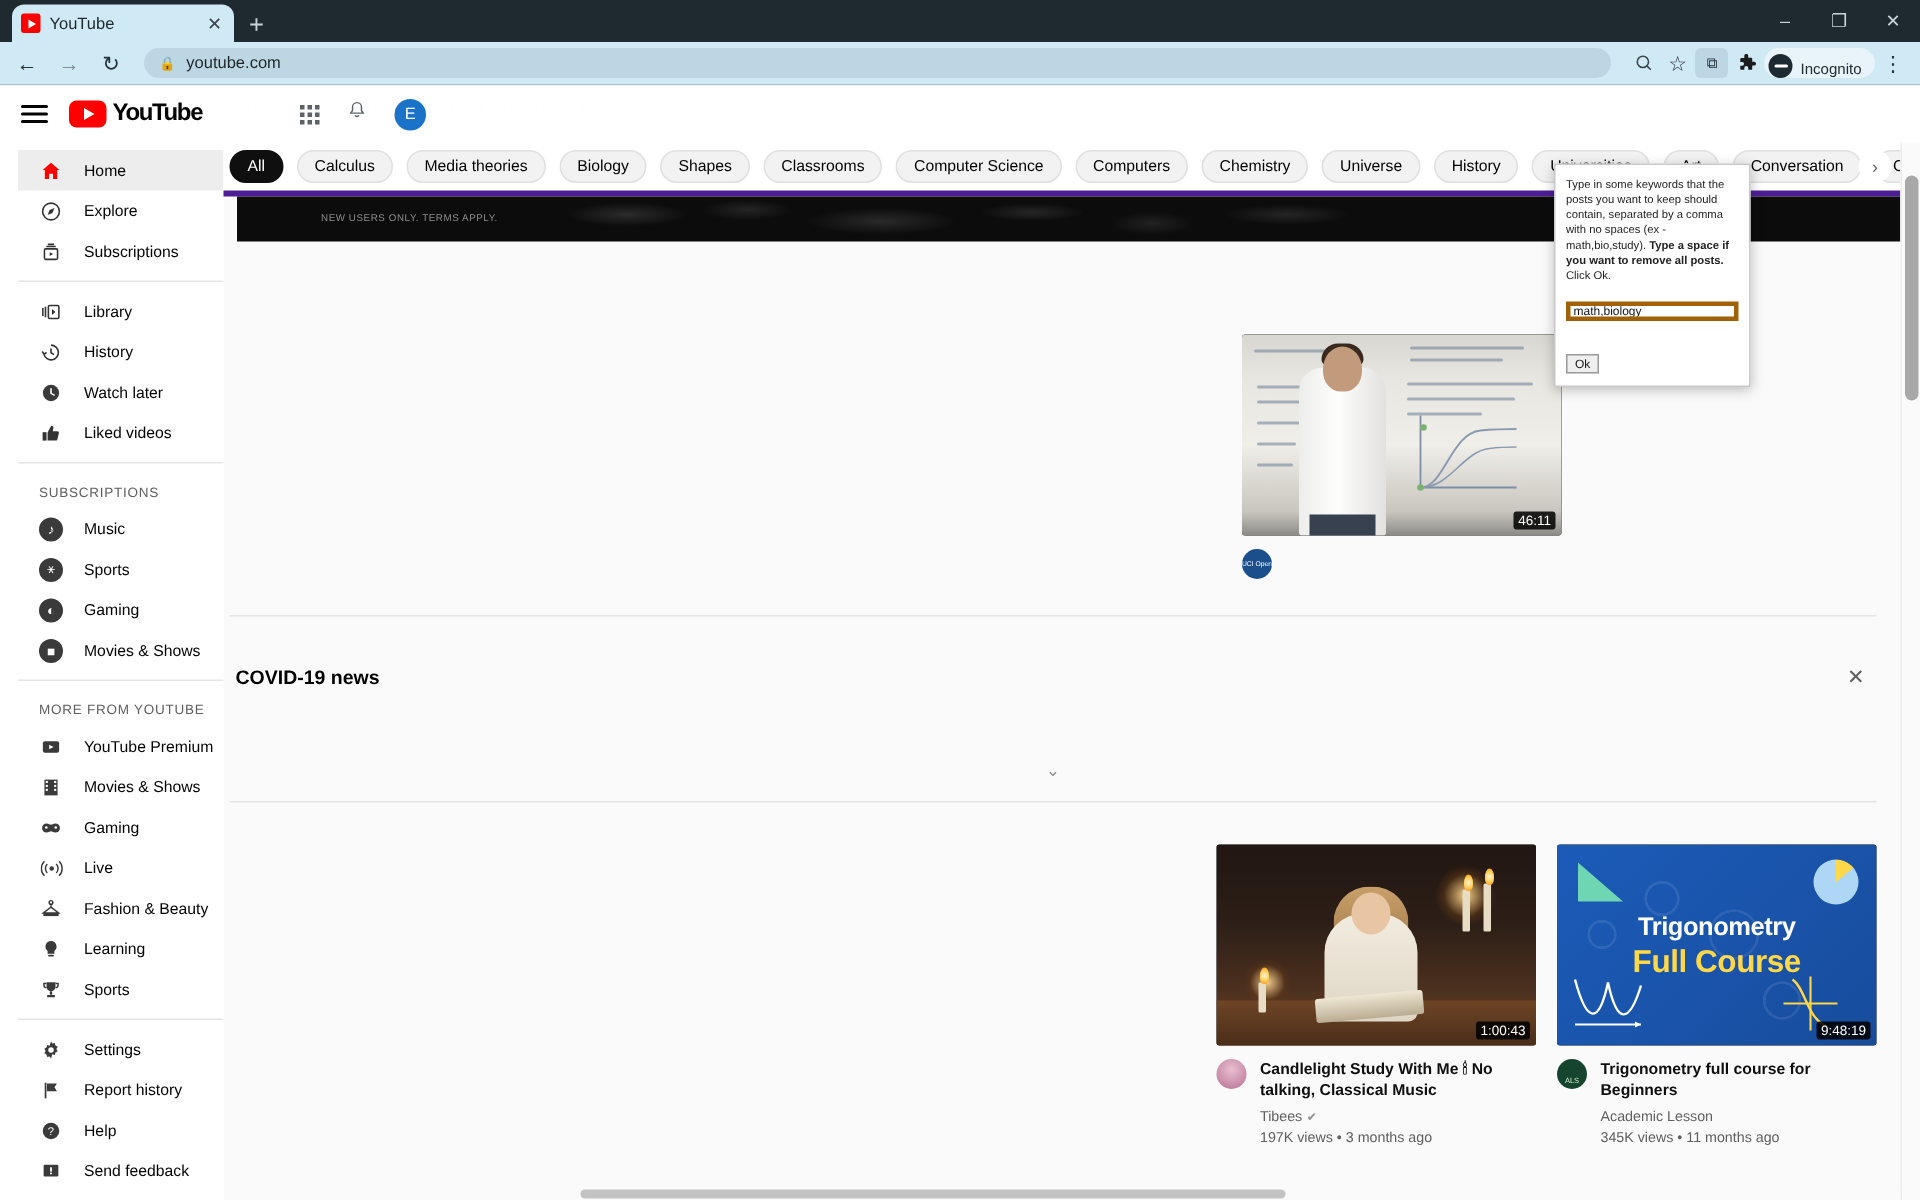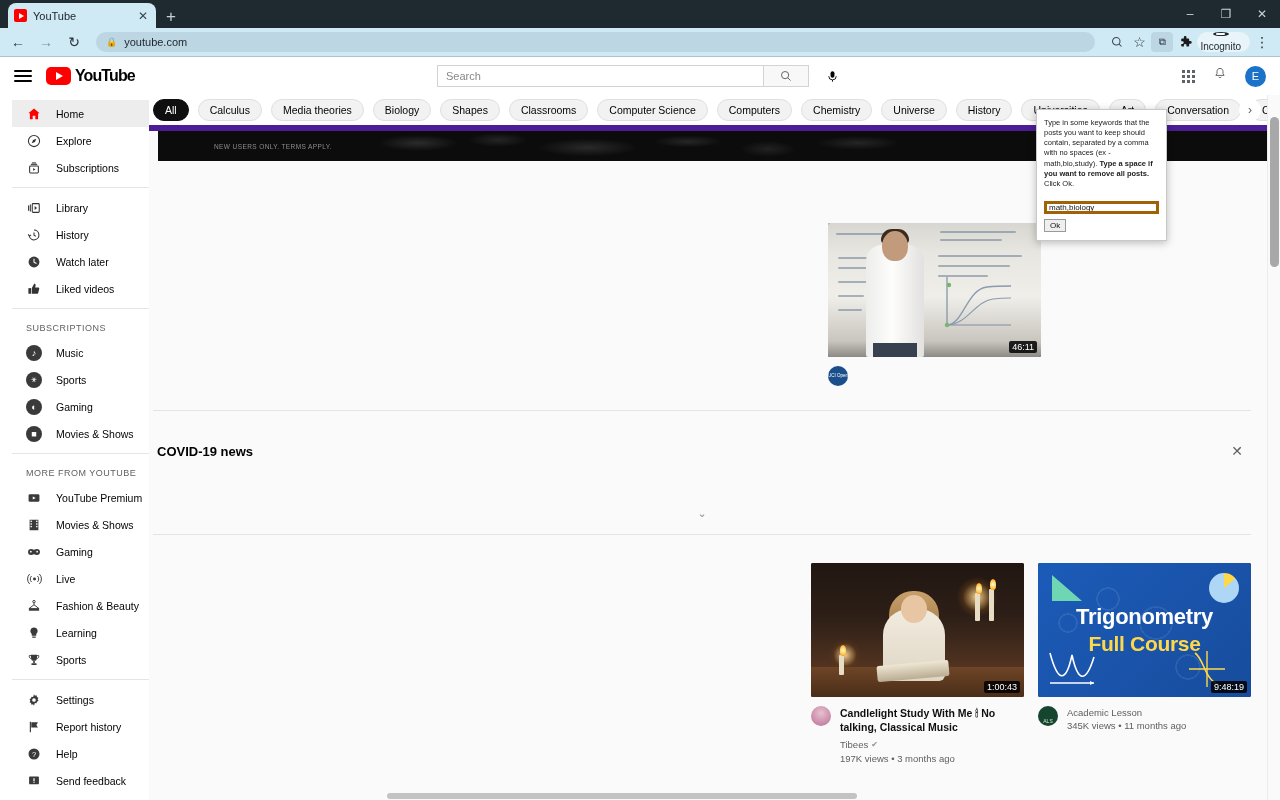--- a/index.html
+++ b/index.html
@@ -60,23 +60,22 @@
   }
   .lock { font-size: 9px; color: #34424a; }
   .tb-right { display: flex; align-items: center; gap: 2px; }
   .ext-box {
     width: 22px; height: 20px; border-radius: 4px; background: #bcd7e3;
     display: flex; align-items: center; justify-content: center;
     font-size: 10px; color: #25313a; cursor: pointer;
   }
   .incognito {
     height: 20px; background: #e8f4fa; border-radius: 10px; display: flex;
-    align-items: center; gap: 5px; padding: 0 9px 0 3px; font-size: 10px; color: #222c33;
+    align-items: flex-end; gap: 5px; padding: 0 9px 0 3px; font-size: 10px; color: #222c33;
     cursor: pointer;
-    flex-direction: column;
   }
   .incog-face {
     width: 16px; height: 16px; border-radius: 50%; background: #1e2a31;
     display: flex; align-items: center; justify-content: center;
   }
   .incog-face::after { content: ""; width: 9px; height: 2px; background: #fff; border-radius: 1px; }
   .chrome-divider { height: 1px; background: #a9c3cf; }
 
   
   #viewport {
@@ -157,21 +156,21 @@
     display: flex; align-items: center; justify-content: center; color: #fff; font-size: 9px;
   }
 
   
   .content {
     position: absolute; top: 38px; left: 137px; right: 13px; bottom: 0;
     background: #fafafa; overflow: hidden;
   }
   .chipbar {
     height: 36px; background: #fff; display: flex; align-items: center; gap: 9px;
-    padding: 0 16px; border-bottom: 6px solid #4c1d95; overflow: hidden; position: relative;
+    padding: 0 16px; border-bottom: 4px solid #4c1d95; overflow: hidden; position: relative;
   }
   .chip {
     height: 22px; padding: 0 11px; border-radius: 11px; background: #f2f2f2;
     border: 1px solid #e0e0e0; font-size: 10.5px; color: #030303; display: flex;
     align-items: center; white-space: nowrap; cursor: pointer; flex: none;
   }
   .chip.on { background: #0f0f0f; color: #fff; border-color: #0f0f0f; }
   .chip-next {
     position: absolute; right: 6px; width: 22px; height: 22px; border-radius: 50%;
     background: #fff; display: flex; align-items: center; justify-content: center;
@@ -285,21 +284,21 @@
     position: absolute; width: 6px; height: 11px; border-radius: 50% 50% 40% 40%;
     background: radial-gradient(circle,#fff6d0,#ffc84a 60%,#ff8a1a);
   }
   .cd-stick { position: absolute; width: 5px; background: #e7dcc4; border-radius: 1px; }
 
   .th-trig {
     position: absolute; inset: 0;
     background: linear-gradient(135deg,#1b5bb8 0%,#1a54ab 50%,#174c9c 100%);
     display: flex; flex-direction: column; align-items: center; justify-content: center;
   }
-  .th-trig .t1 { font-size: 22px; font-weight: bold; color: #fff; letter-spacing: -.3px; line-height: 1; }
+  .th-trig .t1 { font-size: 17px; font-weight: bold; color: #fff; letter-spacing: -.3px; line-height: 1; }
   .th-trig .t2 { font-size: 21px; font-weight: bold; color: #ffd84a; letter-spacing: -.3px; margin-top: 5px; line-height: 1;}
   .tri-shape {
     position: absolute; left: 14px; top: 12px; width: 0; height: 0;
     border-left: 30px solid #6fd6b4; border-top: 26px solid transparent;
   }
   .pie-shape {
     position: absolute; right: 12px; top: 10px; width: 30px; height: 30px; border-radius: 50%;
     background: conic-gradient(#ffd84a 0 14%, #aed6f5 14% 100%);
   }
   .curve-bl { position: absolute; left: 10px; bottom: 8px; width: 48px; height: 40px; }
@@ -320,21 +319,21 @@
     z-index: 200; padding: 8px 7px; font-size: 7.5px; color: #222; line-height: 1.35;
     font-family: "Liberation Sans", sans-serif;
   }
   .ext-popup b { font-weight: bold; }
   .ext-input {
     width: 100%; height: 13px; margin-top: 12px; border: 3px solid #a16207;
     font-size: 8px; padding: 0 2px; color: #111; background: #fff;
     font-family: "Liberation Sans", sans-serif;
   }
   .ext-ok {
-    margin-top: 5px; min-width: 20px; height: 13px; border: 1px solid #9a9a9a;
+    margin-top: 22px; min-width: 20px; height: 13px; border: 1px solid #9a9a9a;
     background: #efefef; font-size: 8px; padding: 0 5px; cursor: pointer; color: #111;
     font-family: "Liberation Sans", sans-serif;
   }
 
   
   .sbar {
     position: absolute; right: 0; top: 38px; width: 13px; bottom: 0;
     background: #fafafa; border-left: 1px solid #ececec; z-index: 30;
   }
   .sbar-thumb {
@@ -407,38 +406,20 @@
     <div class="masthead">
       <div class="mh-left">
         <span class="ham">
             <i></i>
             <i></i>
             <i></i>
           </span>
         <span class="yt-logo">
           <span class="yt-mark"></span>
           <span class="yt-word">YouTube</span>
-        </span>
-      </div>
-      <div class="mh-center">
-        <div class="search-wrap">
-          <div class="search-box">Search</div>
-          <div class="search-btn">
-            <svg width="12" height="12" viewBox="0 0 16 16">
-                <circle cx="6.8" cy="6.8" r="4.8" fill="none" stroke="#606060" stroke-width="1.3"></circle>
-                <line x1="10.3" y1="10.3" x2="14" y2="14" stroke="#606060" stroke-width="1.3"></line>
-              </svg>
-          </div>
-        </div>
-        <span class="mic-btn">
-          <svg width="13" height="13" viewBox="0 0 16 16">
-              <rect x="5.6" y="1.6" width="4.8" height="8" rx="2.4" fill="#030303"></rect>
-              <path d="M3.4 7.6a4.6 4.6 0 0 0 9.2 0" fill="none" stroke="#030303" stroke-width="1.1"></path>
-              <line x1="8" y1="12.2" x2="8" y2="14.4" stroke="#030303" stroke-width="1.1"></line>
-            </svg>
         </span>
       </div>
       <div class="mh-right">
         <span class="grid-icon">
           <i></i>
             <i></i>
             <i></i>
             <i></i>
             <i></i>
             <i></i>
@@ -802,20 +783,21 @@
                 <div class="t1">Trigonometry</div>
                 <div class="t2">Full Course</div>
               </div>
               <span class="dur">9:48:19</span>
             </div>
             <div class="meta">
               <span class="ch-pic" style="background:#16452f;color:#cfe8c9;font-size:5px;align-items:flex-end;padding-bottom:2px;">
                 <span>ALS</span>
               </span>
               <div class="mtext">
+                <div class="vtitle">Trigonometry full course for Beginners</div>
                 <div class="vchan">
                   <span>Academic Lesson</span>
                 </div>
                 <div class="vstats">345K views • 11 months ago</div>
               </div>
             </div>
           </div>
         </div>
 
       </div>

